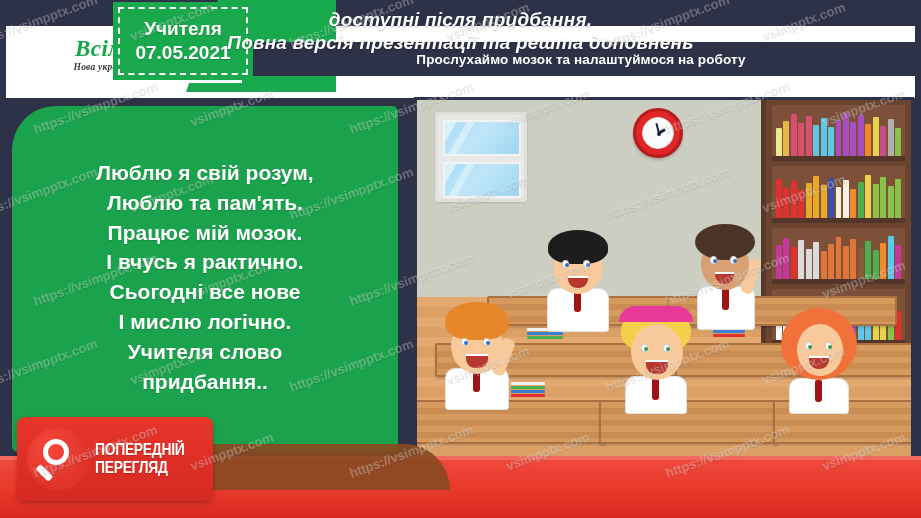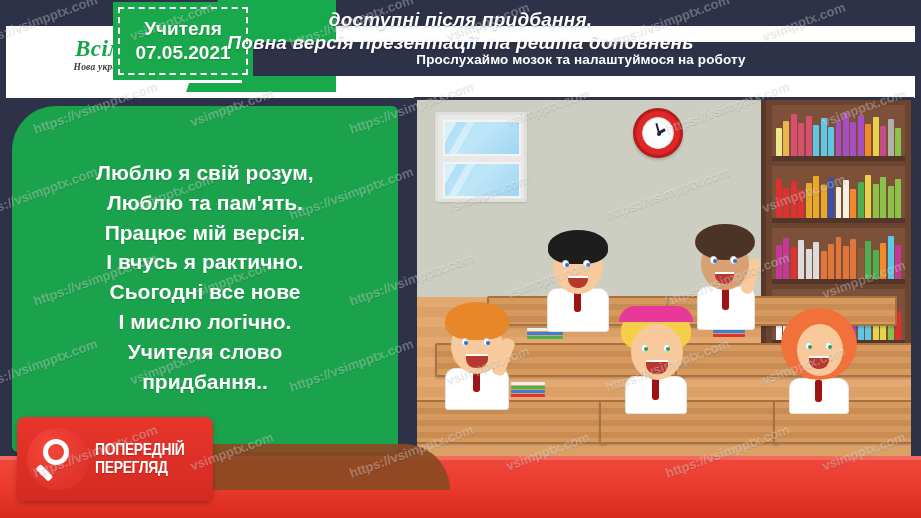--- a/index.html
+++ b/index.html
@@ -318,21 +318,21 @@
   </div>
 
   <div class="header-bar">
     <div class="title">Прослухаймо мозок та налаштуймося на роботу</div>
   </div>
 
   <div class="poem-panel">
     <div class="poem-lines" id="poem-lines">
         <div>Люблю я свій розум,</div>
         <div>Люблю та пам'ять.</div>
-        <div>Працює мій версія.</div>
+        <div>Працює мій мозок.</div>
         <div>І вчусь я рактично.</div>
         <div>Сьогодні все нове</div>
         <div>І мислю логічно.</div>
         <div>Учителя слово</div>
         <div>придбання..</div>
       </div>
   </div>
 
   <div class="classroom">
     <div class="cl-wall"></div>

